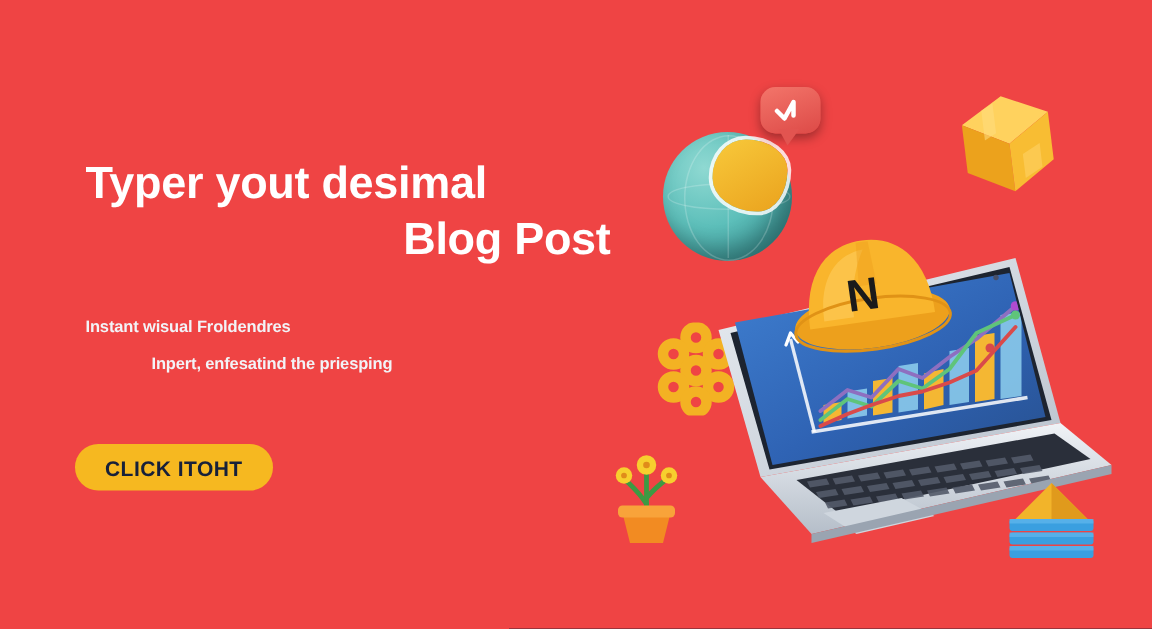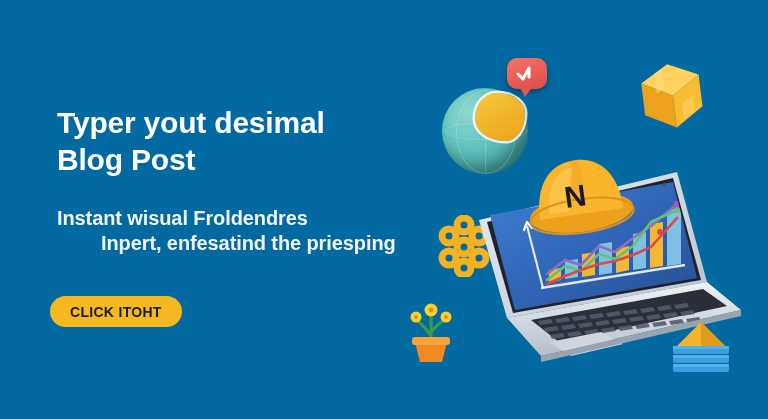--- a/index.html
+++ b/index.html
@@ -2,32 +2,32 @@
 <html><head>
 <meta charset="utf-8">
 <style>
   html,body{margin:0;padding:0;}
   body{
     width:768px;height:419px;overflow:hidden;
     background:#141b31;
     font-family:"Liberation Sans",sans-serif;
     position:relative;
   }
-  .banner{position:absolute;inset:0;background:#0369a1;overflow:hidden;}
+  .banner{position:absolute;inset:0;background:#ef4444;overflow:hidden;}
 
   
   .copy{position:absolute;left:57px;top:104px;width:350px;}
   .headline{
     color:#ffffff;font-size:30px;line-height:37px;font-weight:bold;
     letter-spacing:-0.2px;margin:0;
   }
-  .headline .l2{display:block;}
+  .headline .l2{display:block;text-align:right;}
   .subcopy{
     margin:0;padding-top:28px;
-    color:#f2f3f7;font-size:20px;line-height:25px;font-weight:bold;
+    color:#f2f3f7;font-size:11px;line-height:25px;font-weight:bold;
     letter-spacing:-0.1px;
   }
   .subcopy .s2{display:block;margin-left:44px;}
   .cta{
     position:absolute;left:50px;top:296px;
     display:inline-flex;align-items:center;justify-content:center;
     height:31px;padding:0 20px;
     background:#f6b820;color:#17203a;
     font-size:14px;font-weight:bold;letter-spacing:0.3px;
     border:none;border-radius:16px;cursor:pointer;

